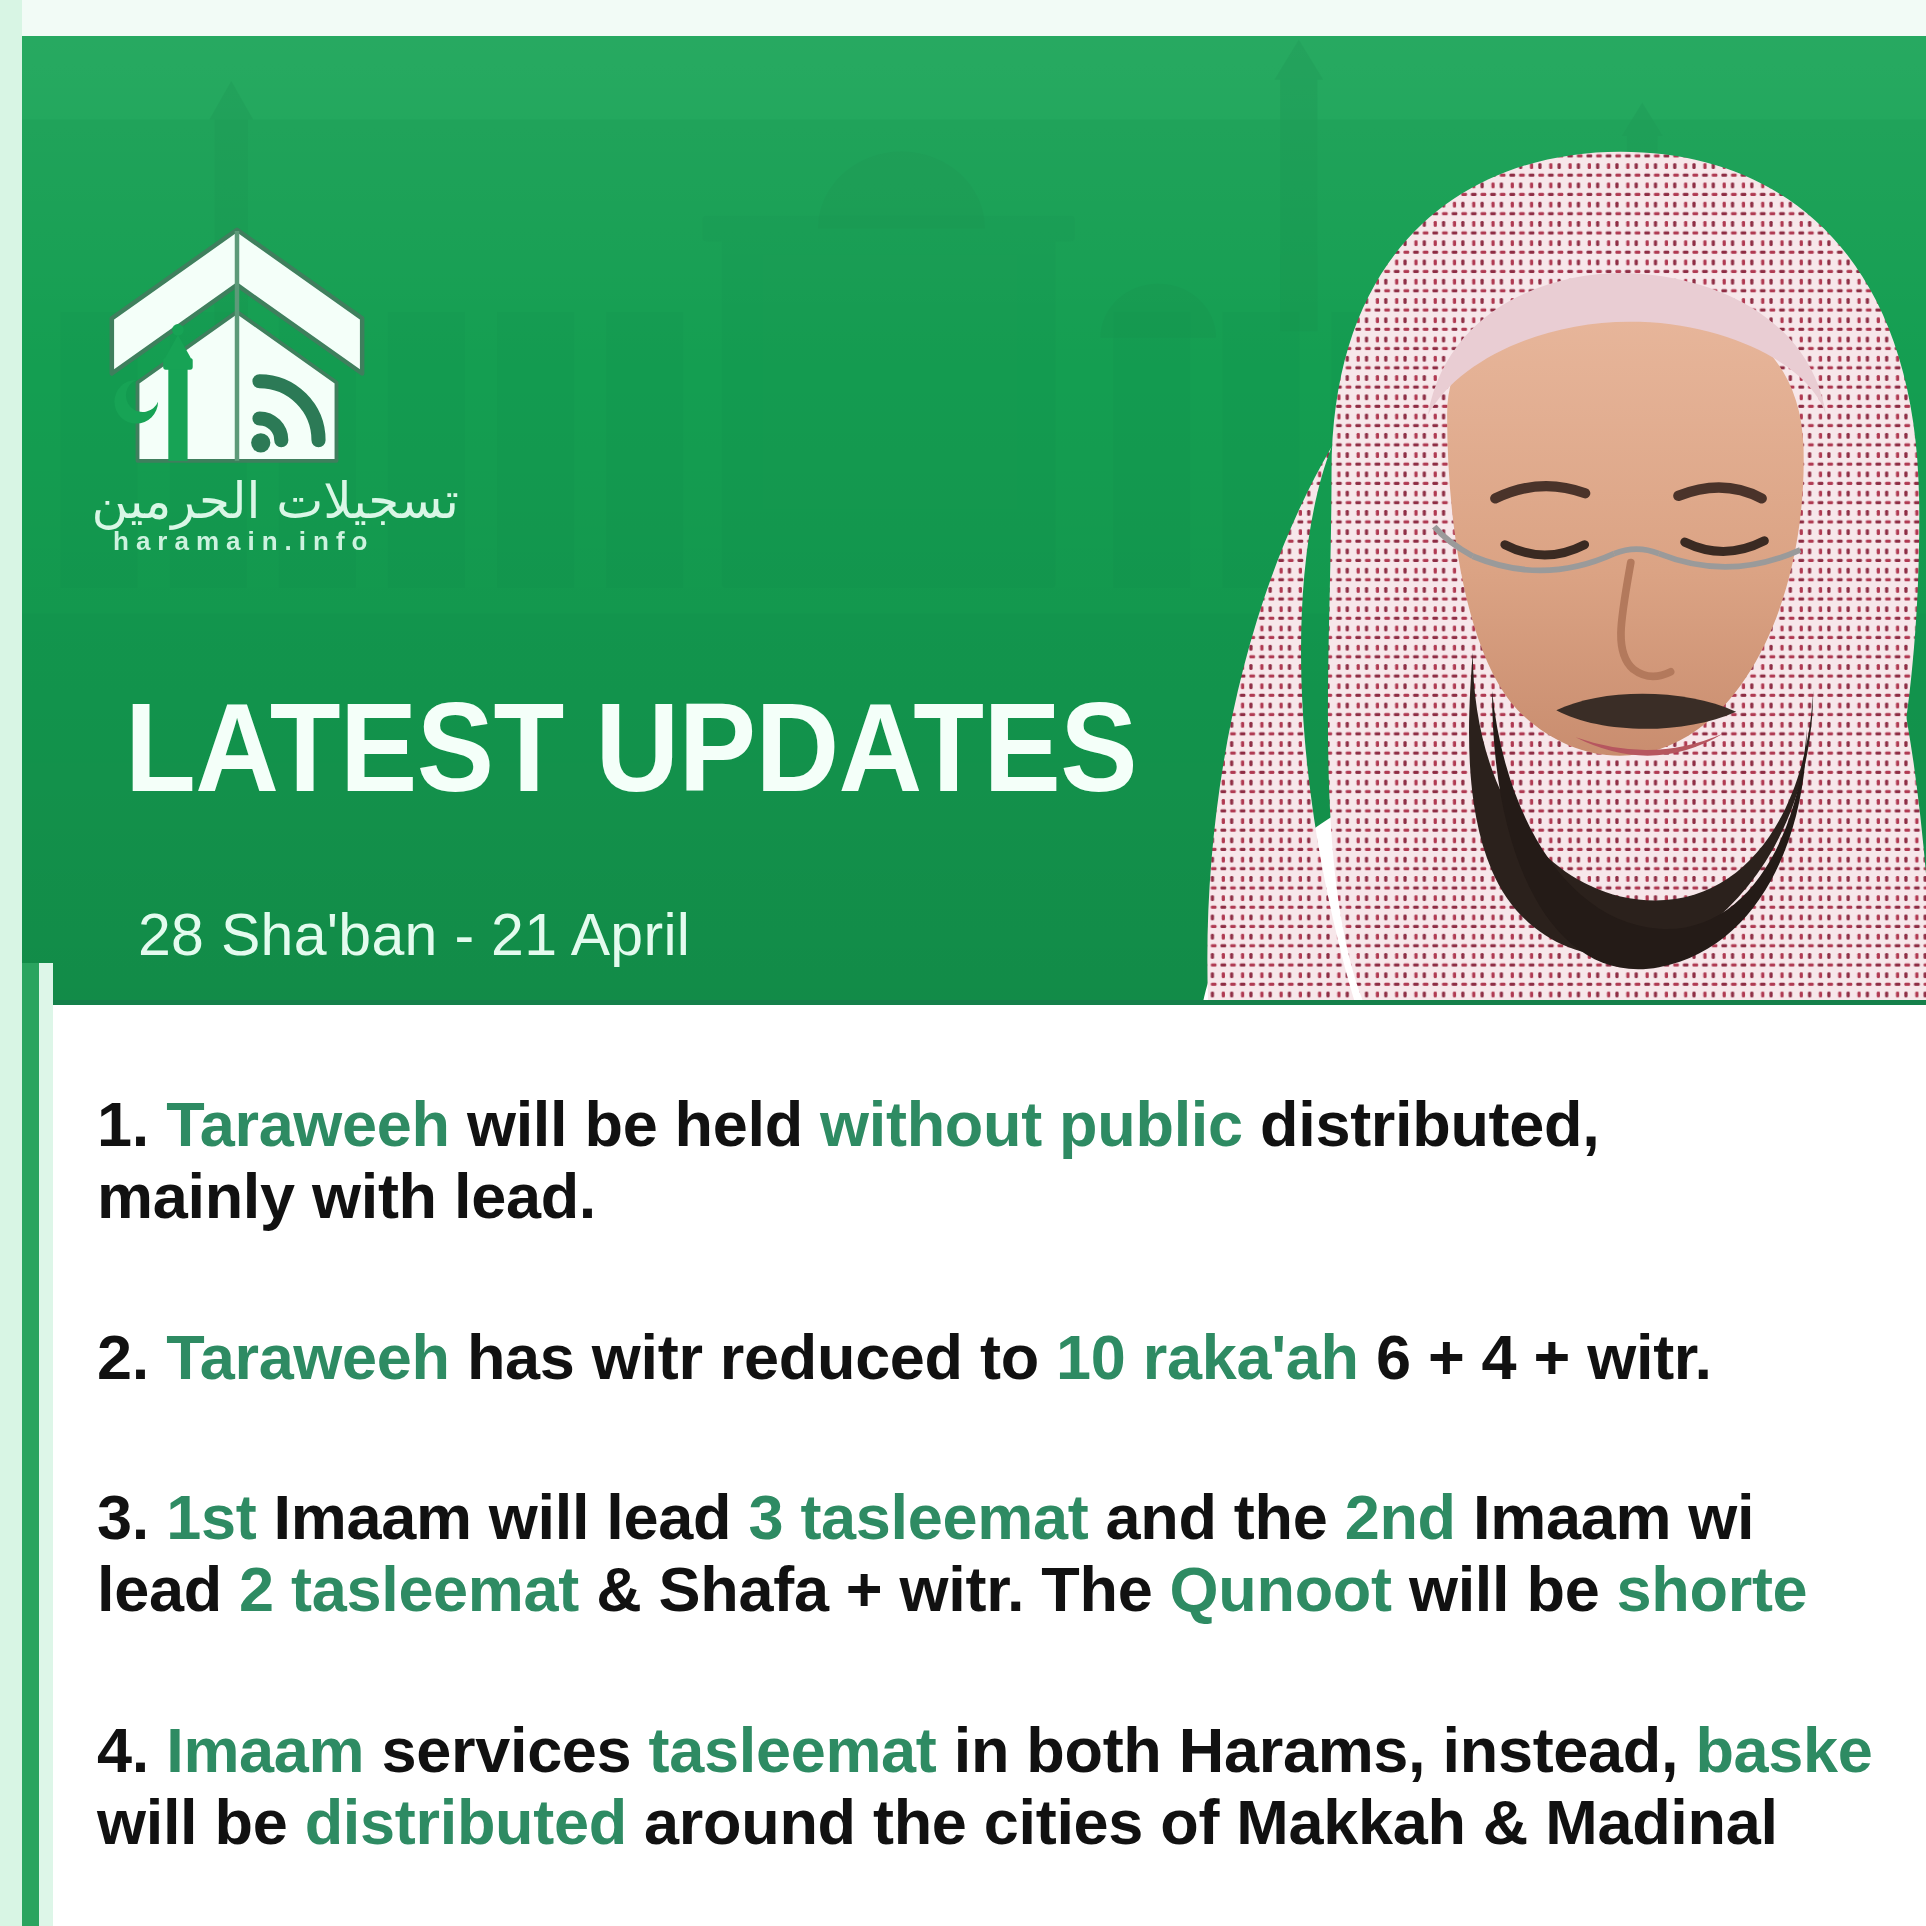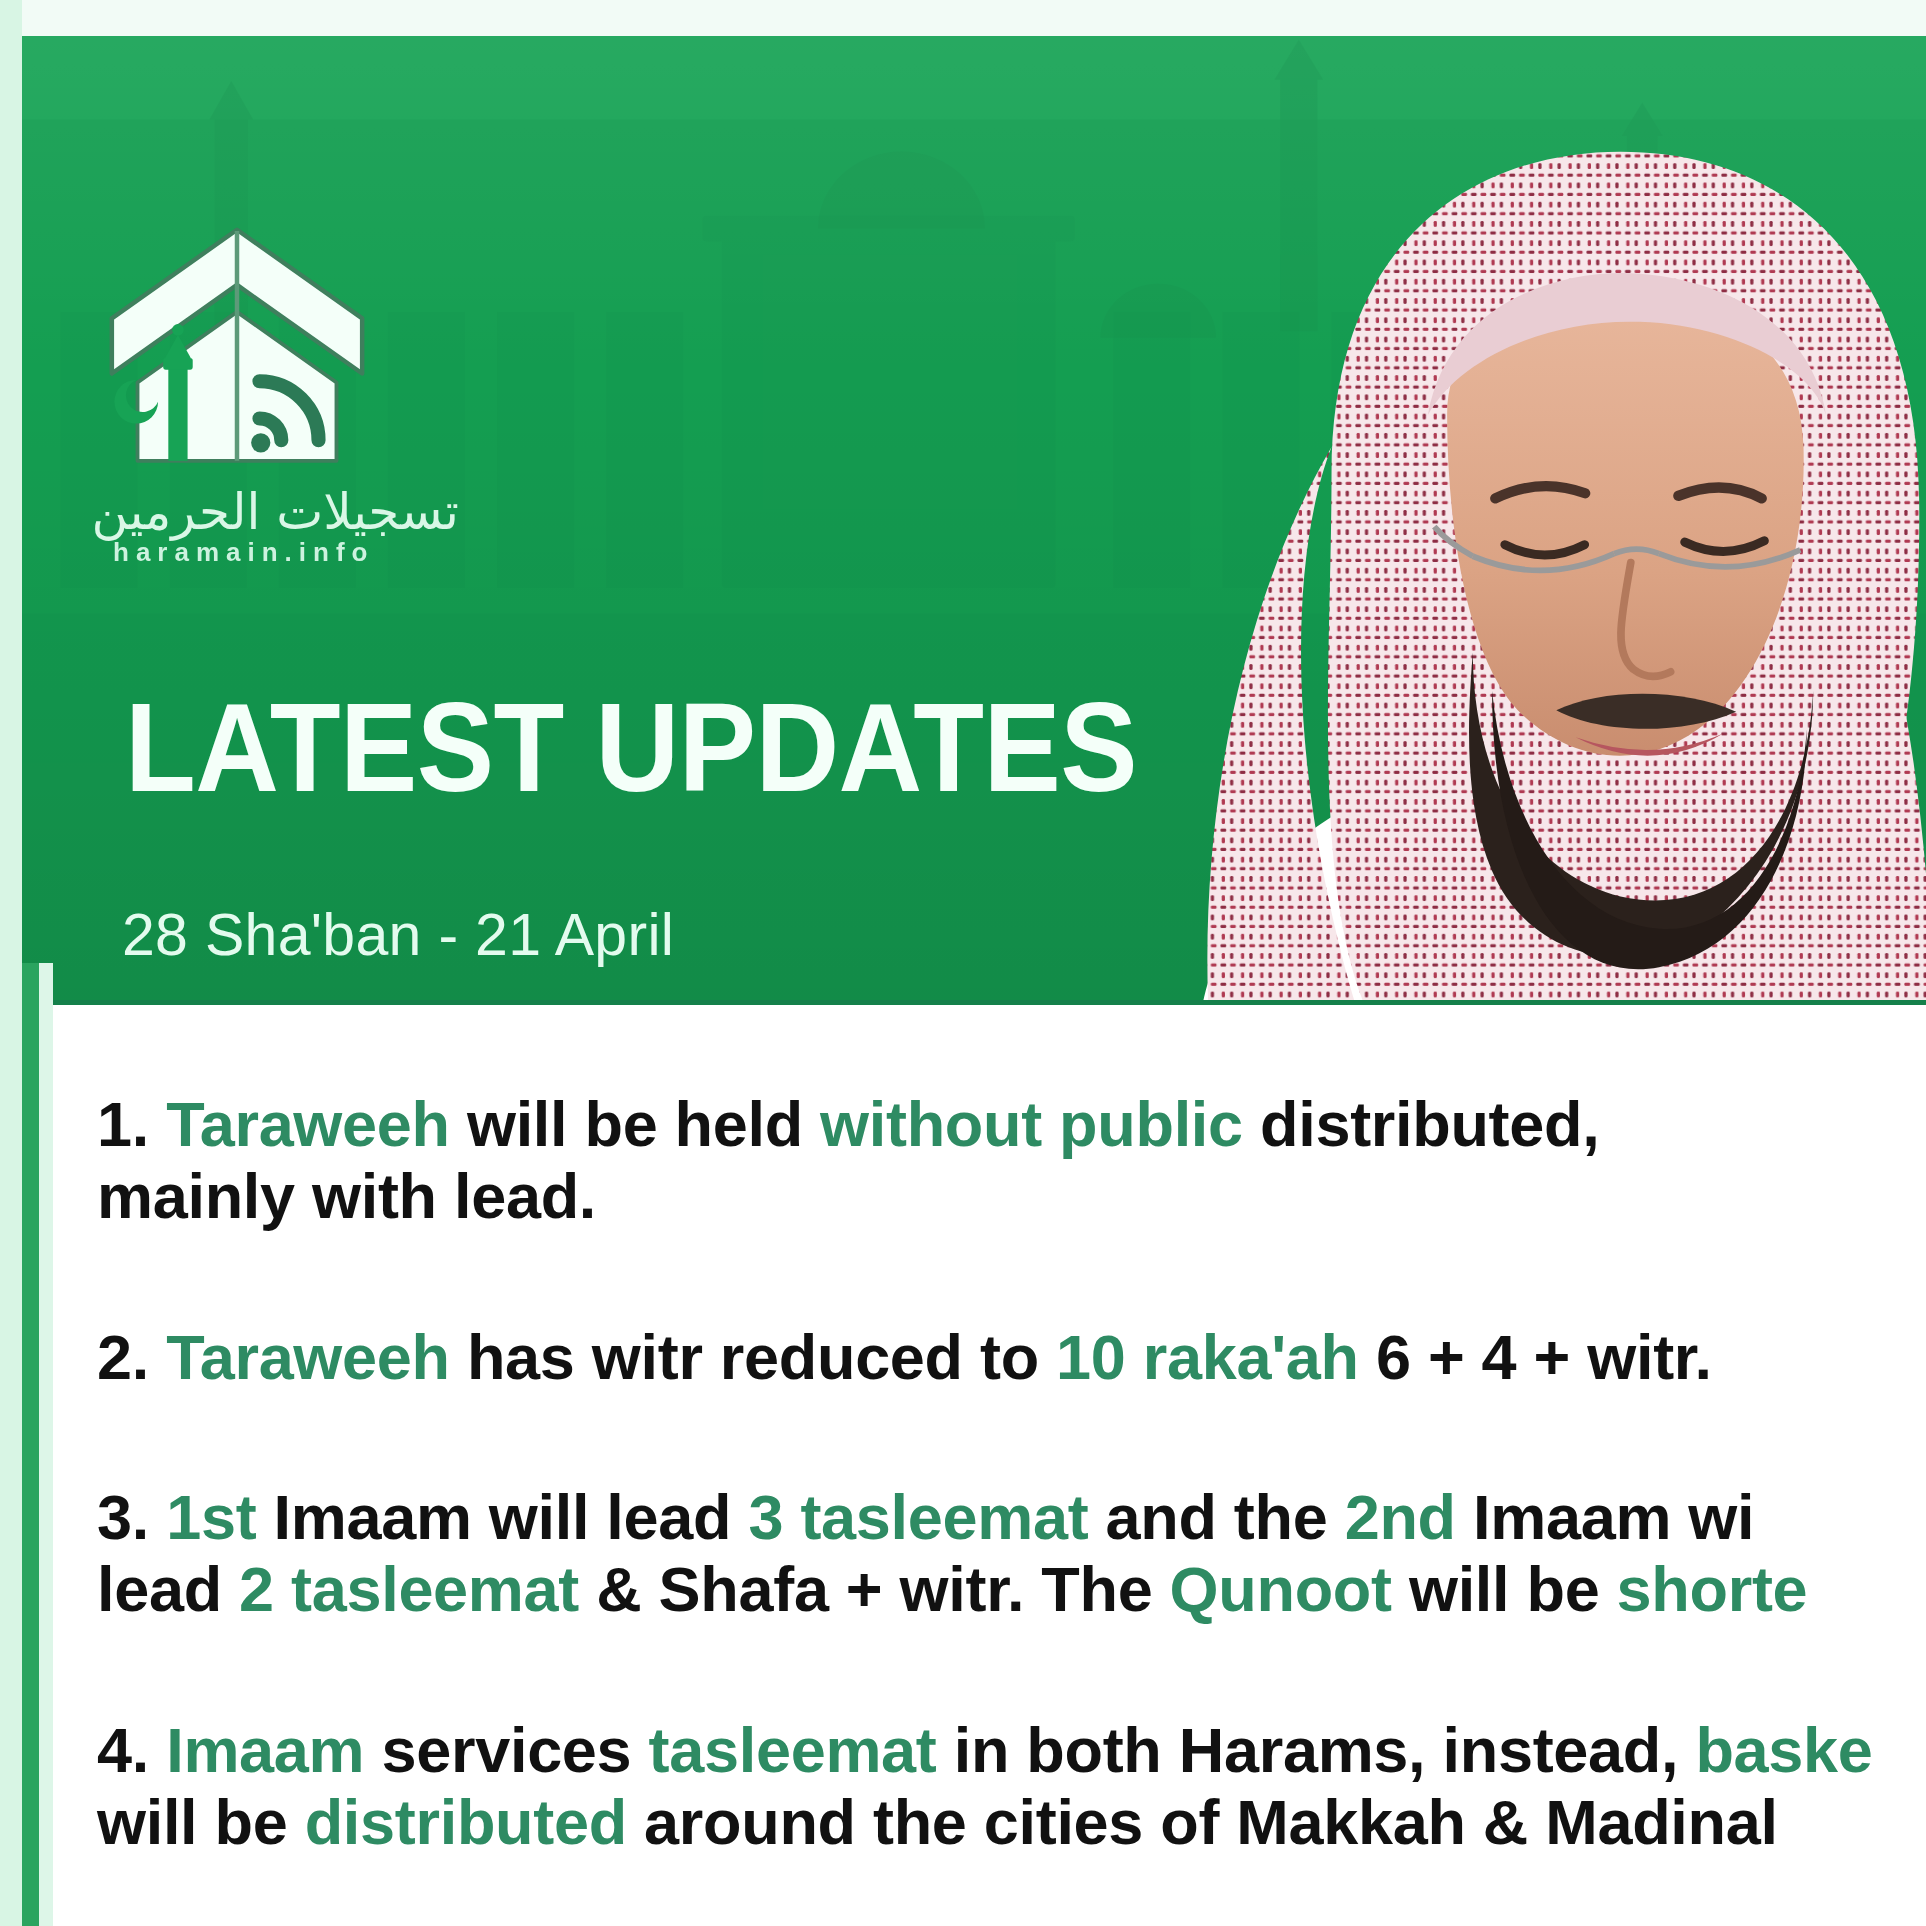--- a/index.html
+++ b/index.html
@@ -88,21 +88,21 @@
     left: 77px;
     top: 186px;
     width: 360px;
   }
   #logo-mark {
     width: 276px;
     height: 244px;
     display: block;
   }
   #logo-arabic {
-    margin-top: 21px;
+    margin-top: 10px;
     margin-left: 11.6px;
     color: #d9f7e6;
     font-size: 50px;
     line-height: 1;
     letter-spacing: 0.6px;
     direction: rtl;
     font-family: "DejaVu Sans", sans-serif;
     white-space: nowrap;
   }
   #logo-domain {
@@ -125,21 +125,21 @@
     font-weight: bold;
     letter-spacing: -0.6px;
     line-height: 0.98;
     font-family: "Liberation Sans", sans-serif;
     transform: scaleX(0.92);
     transform-origin: left top;
     white-space: nowrap;
   }
   #subhead {
     position: absolute;
-    left: 100px;
+    left: 116px;
     top: 865px;
     color: #e3fbee;
     font-size: 59px;
     font-weight: normal;
     letter-spacing: 0.3px;
     font-family: "Liberation Sans", sans-serif;
     white-space: nowrap;
   }
 
   

